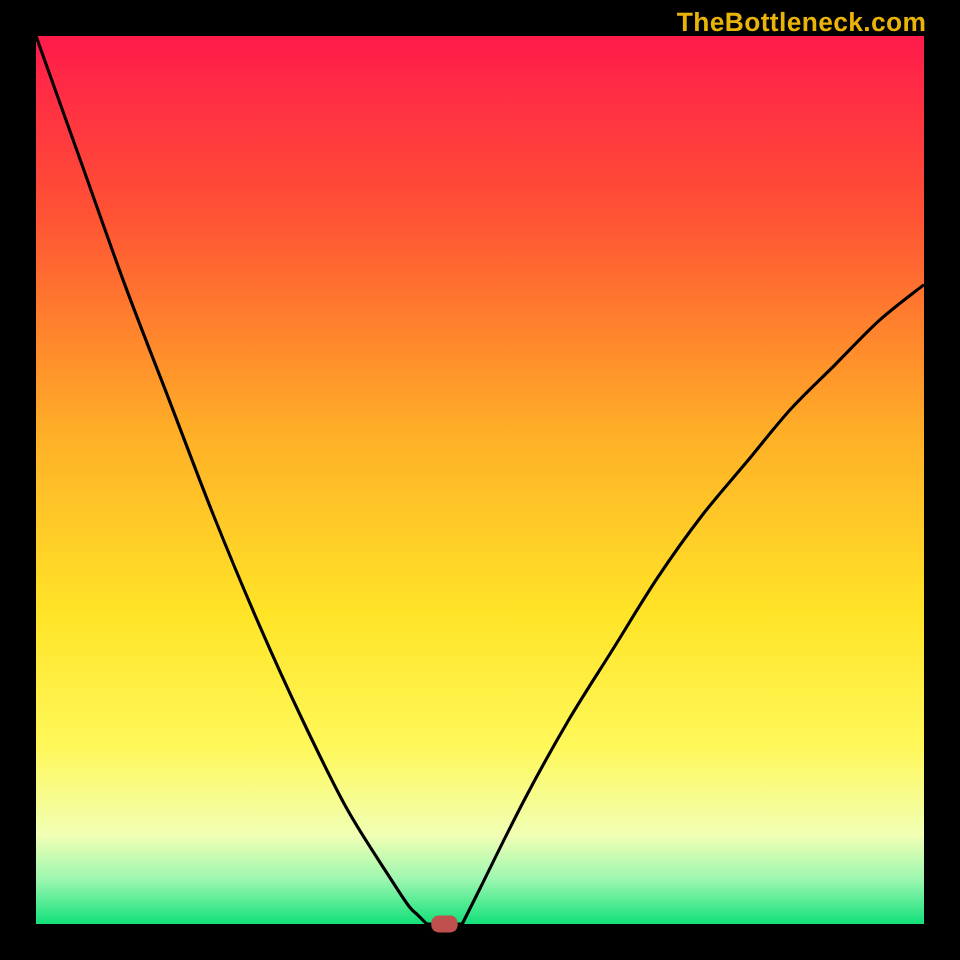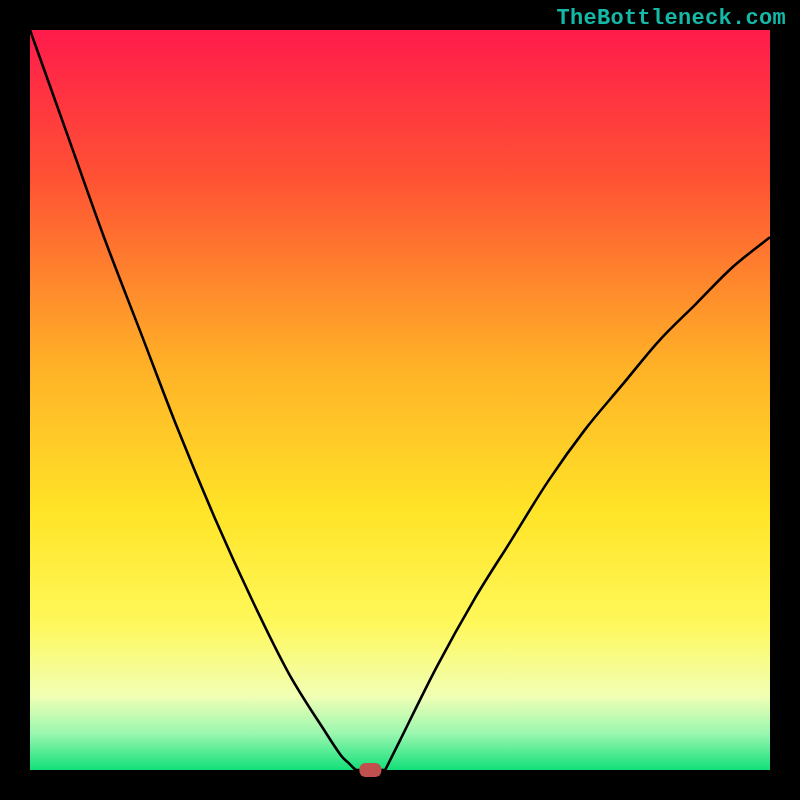--- a/index.html
+++ b/index.html
@@ -15,25 +15,25 @@
     width: 800px;
     height: 800px;
     background: #000;
   }
   svg {
     display: block;
   }
   .watermark {
     position: absolute;
     top: 6px;
-    right: 14px;
-    font-family: Liberation Mono, monospace;
+    right: 28px;
+    font-family: Liberation Sans, sans-serif;
     font-size: 22px;
     font-weight: 600;
-    color: #14b8a6;
+    color: #eab308;
     letter-spacing: 0.3px;
   }
 </style>
 </head>
 <body>
 
 <div class="frame">
   <svg id="chart-svg" width="800" height="800" viewBox="0 0 800 800">
     <defs>
       <linearGradient id="bg-grad" x1="0" y1="0" x2="0" y2="1">

